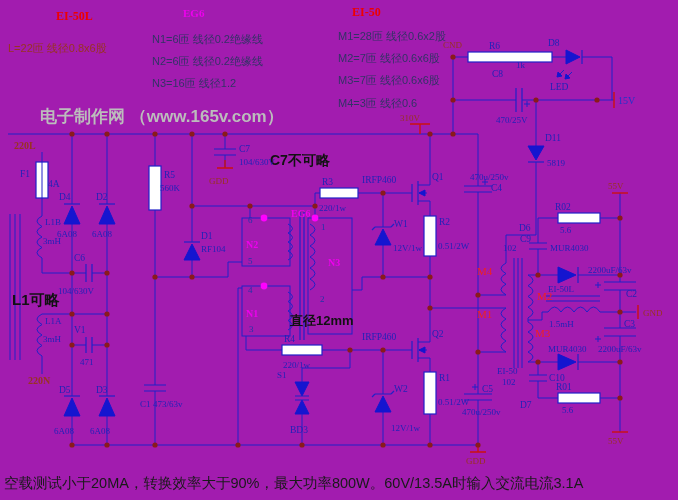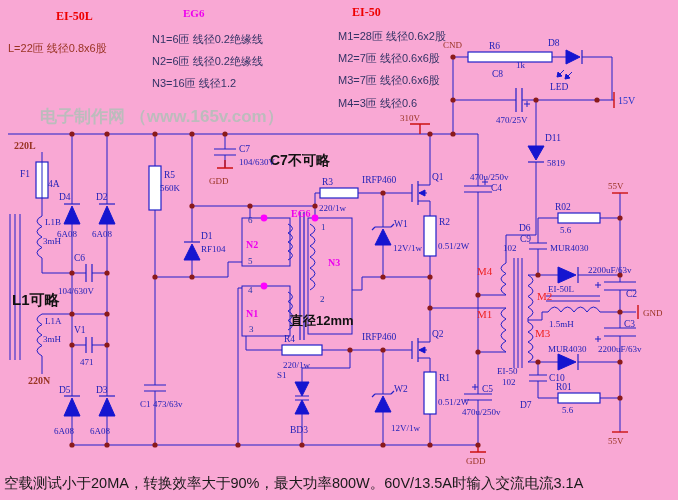--- a/index.html
+++ b/index.html
@@ -1,16 +1,16 @@
 <!DOCTYPE html>
 <html><head>
 <meta charset="utf-8">
 <style>
   html,body{margin:0;padding:0;background:#fff;}
-  #stage{position:relative;width:678px;height:500px;background:#f9a8d4;overflow:hidden;
+  #stage{position:relative;width:678px;height:500px;background:#a21caf;overflow:hidden;
          font-family:"Liberation Sans",sans-serif;}
   svg text{font-family:"Liberation Serif","DejaVu Serif",serif;}
   .c  {fill:#2222b8;font-size:9.5px;}
   .cs {fill:#2222b8;font-size:9px;}
   .pin{fill:#2233aa;font-size:9px;}
   .r  {fill:#ee0000;font-weight:bold;font-size:12px;}
   .m  {fill:#ee00ee;font-weight:bold;font-size:11px;}
   .m2 {fill:#ee00ee;font-weight:bold;font-size:10px;}
   .red2{fill:#ee2222;font-size:11px;}
   .dr {fill:#993322;font-size:10px;font-weight:bold;}

